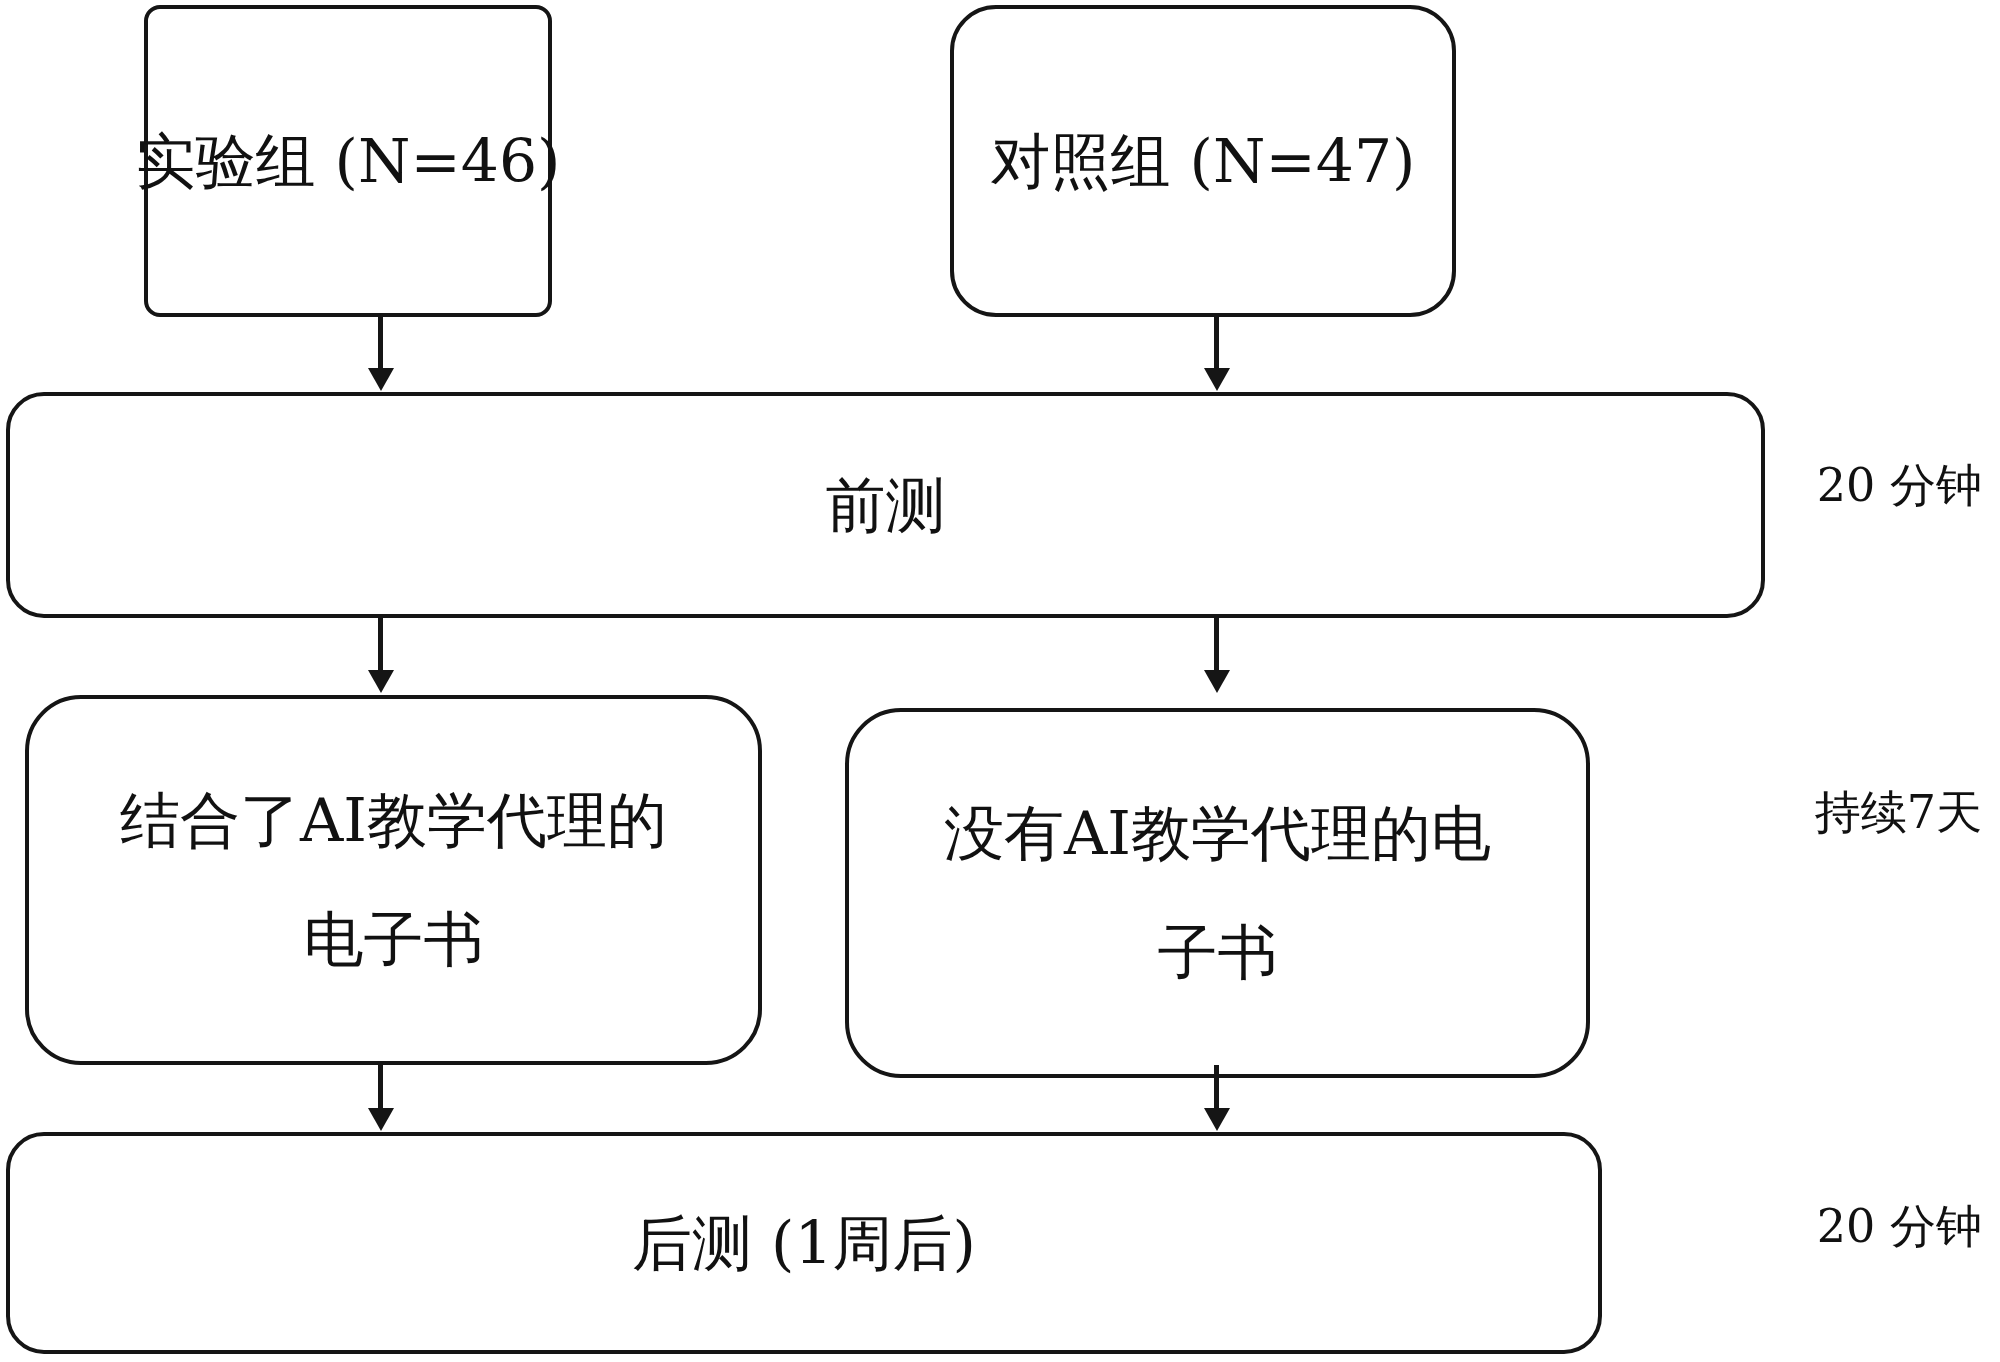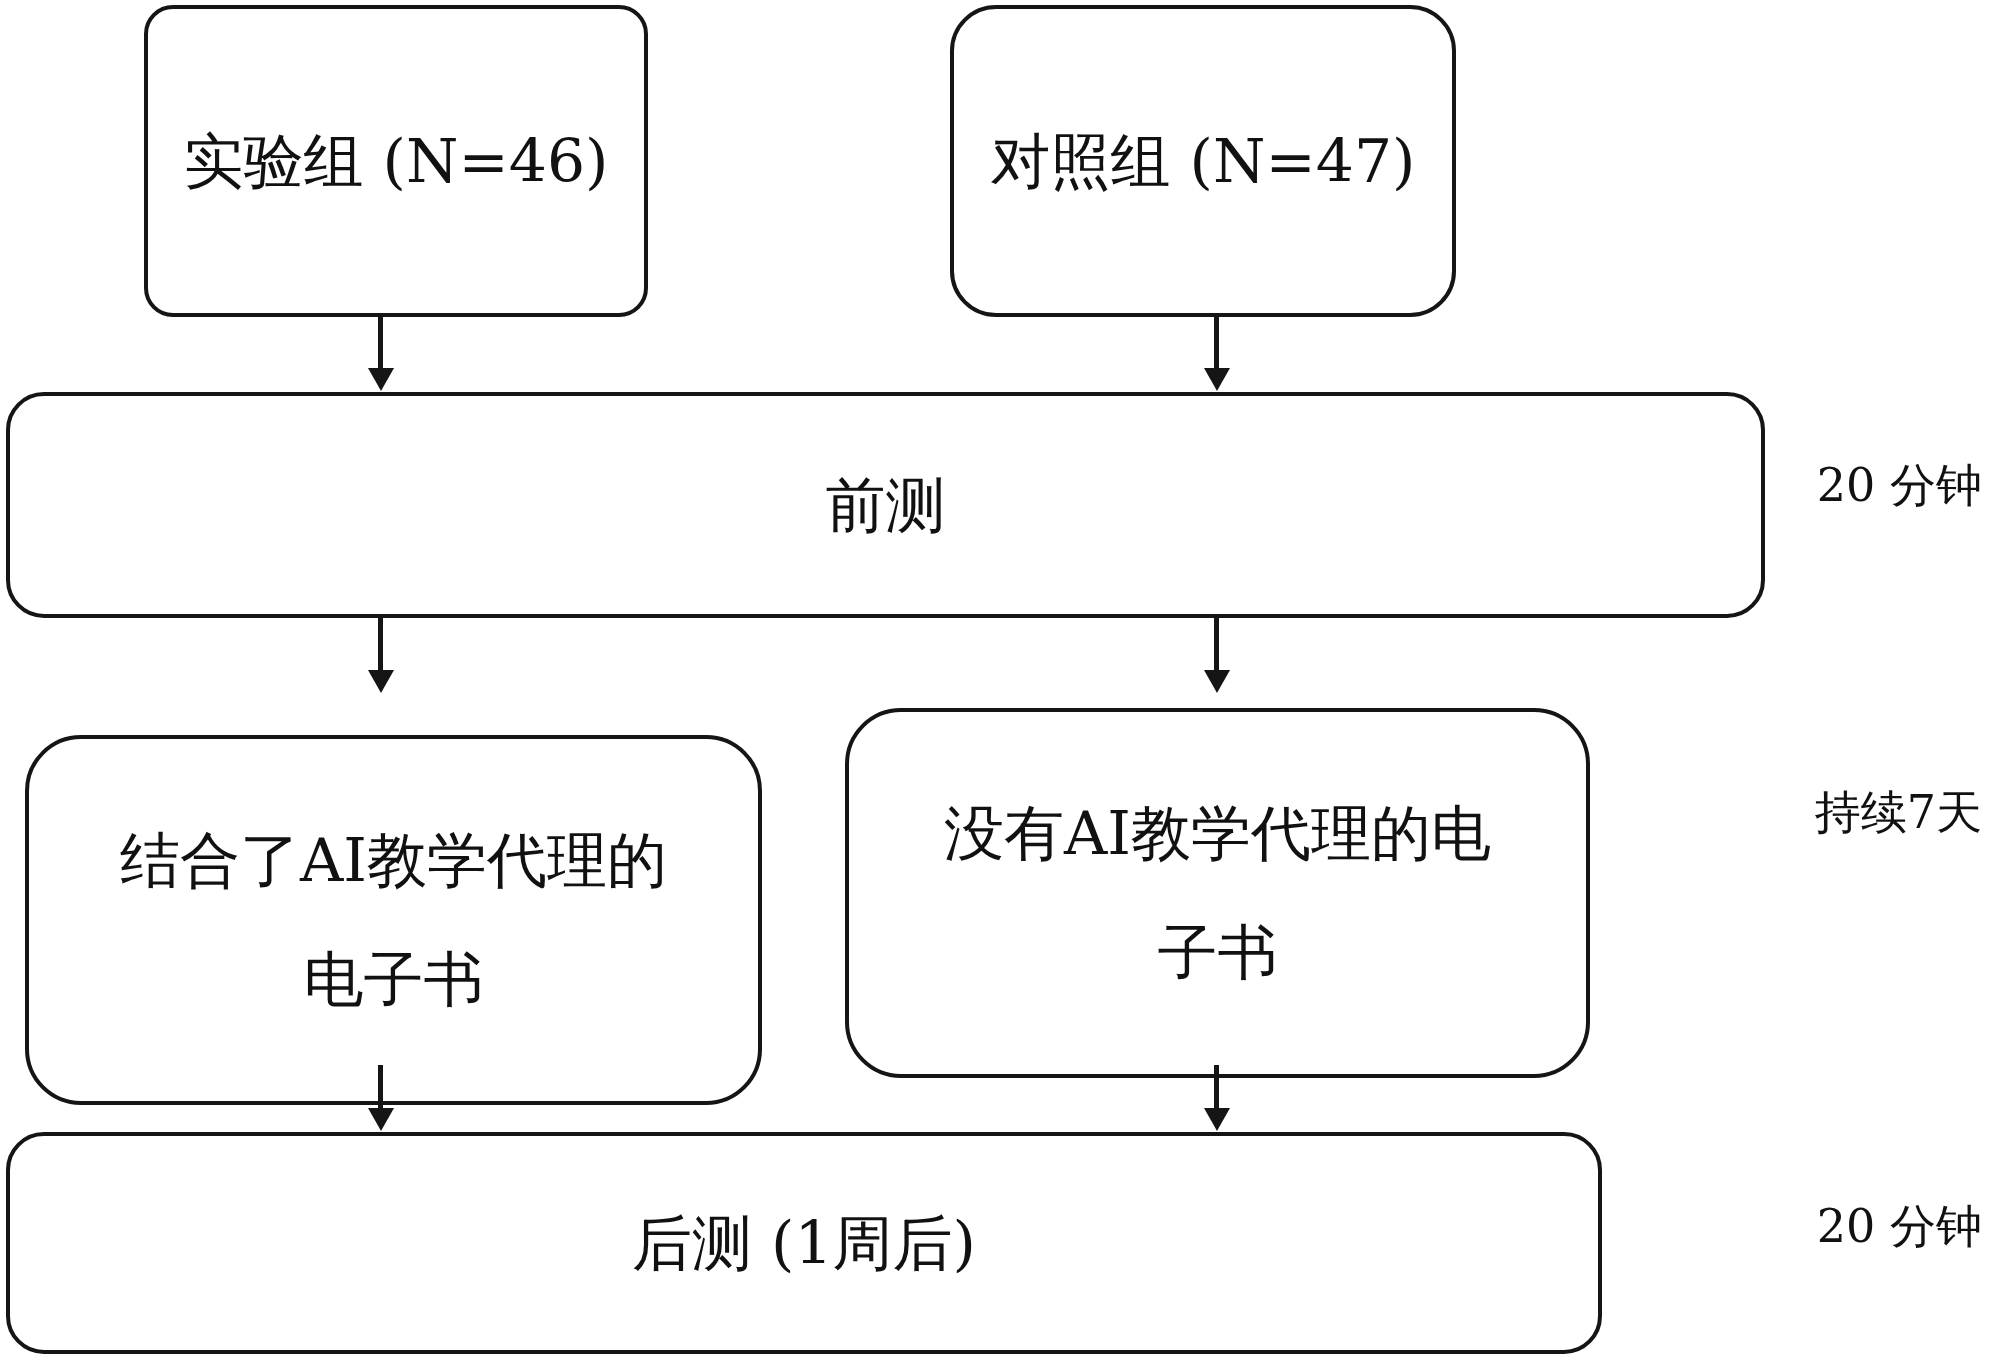--- a/index.html
+++ b/index.html
@@ -25,24 +25,24 @@
     flex-direction: column;
     align-items: center;
     justify-content: center;
     text-align: center;
     font-size: 60px;
     line-height: 1.15;
   }
   .box .bline { white-space: nowrap; }
   .box.two-line { row-gap: 50px; }
 
-  .box-exp   { left: 144px;  top: 5px;    width: 504px;  height: 312px; border-radius: 29px; }
+  .box-exp   { left: 144px;  top: 5px;    width: 408px;  height: 312px; border-radius: 16px; }
   .box-ctl   { left: 950px;  top: 5px;    width: 506px;  height: 312px; border-radius: 46px; }
   .box-pre   { left: 6px;    top: 392px;  width: 1759px; height: 226px; border-radius: 38px; }
-  .box-ai    { left: 25px;   top: 695px;  width: 737px;  height: 370px; border-radius: 56px; margin-top: 40px; }
+  .box-ai    { left: 25px;   top: 695px;  width: 737px;  height: 370px; border-radius: 56px; }
   .box-noai  { left: 845px;  top: 695px;  width: 745px;  height: 370px; border-radius: 56px; margin-top: 13px; }
   .box-post  { left: 6px;    top: 1132px; width: 1596px; height: 222px; border-radius: 38px; }
 
   .arrow-stem {
     position: absolute;
     width: 5px;
     background: var(--line, #151515);
   }
   .arrow-head {
     position: absolute;

